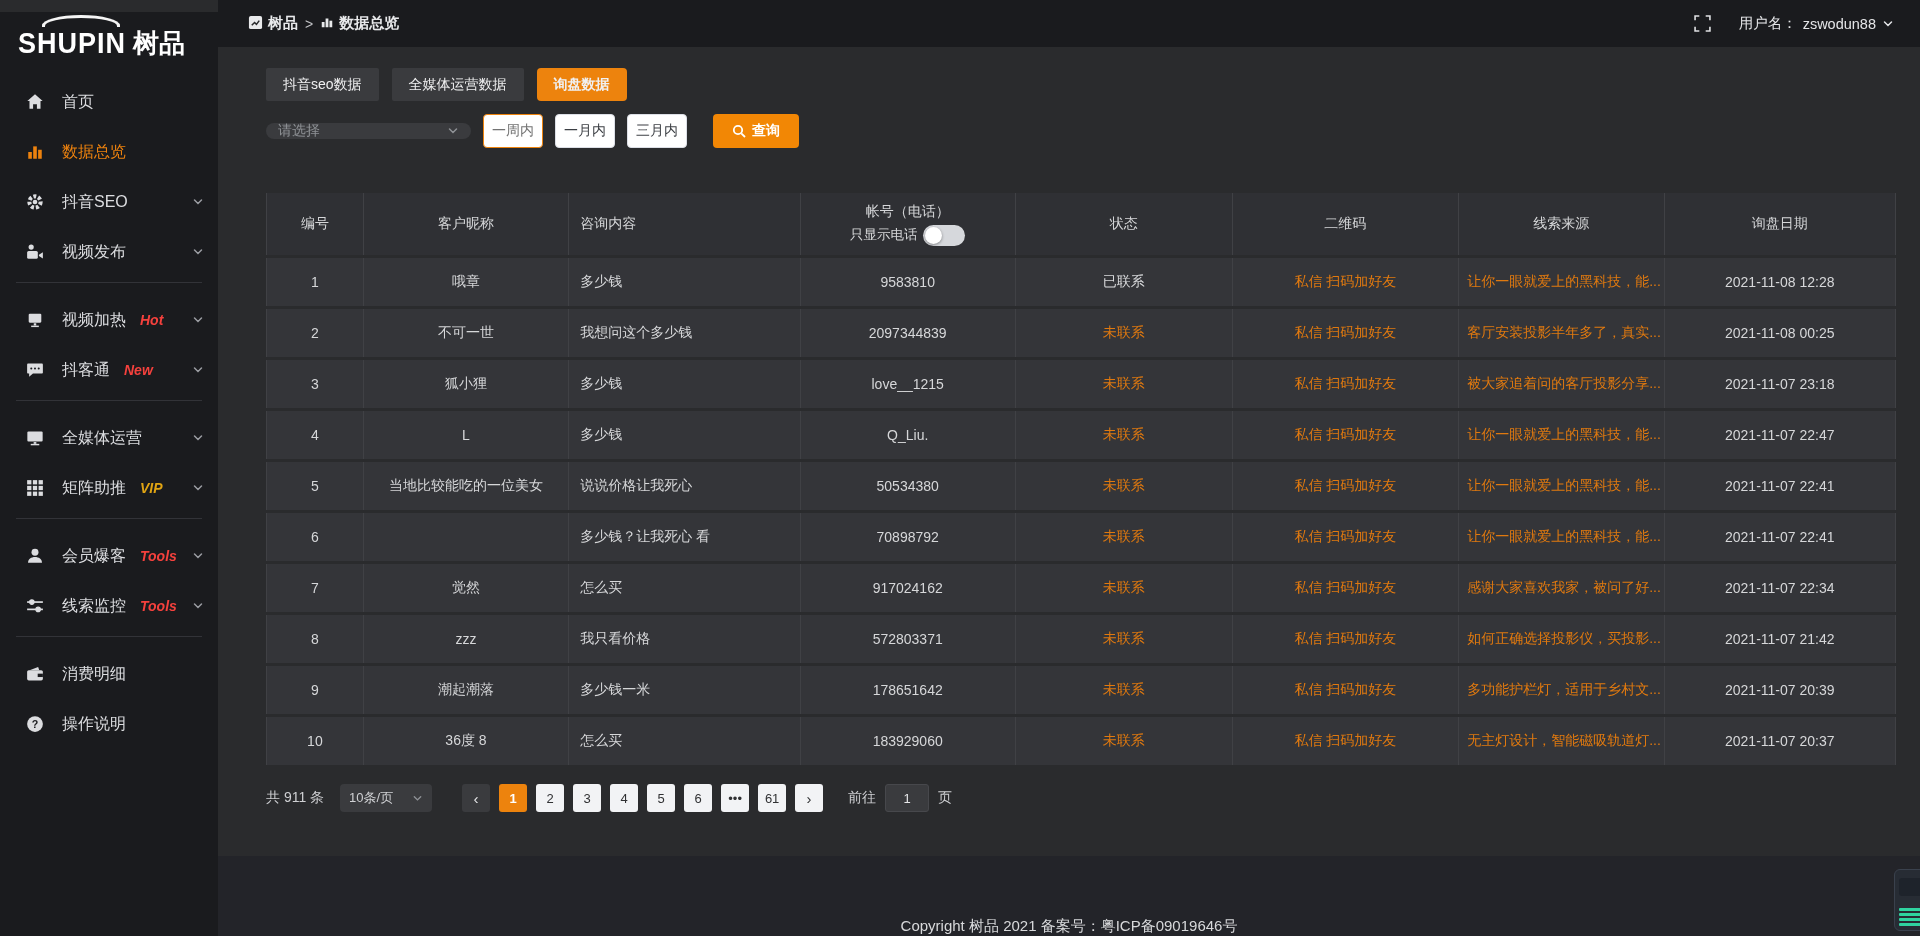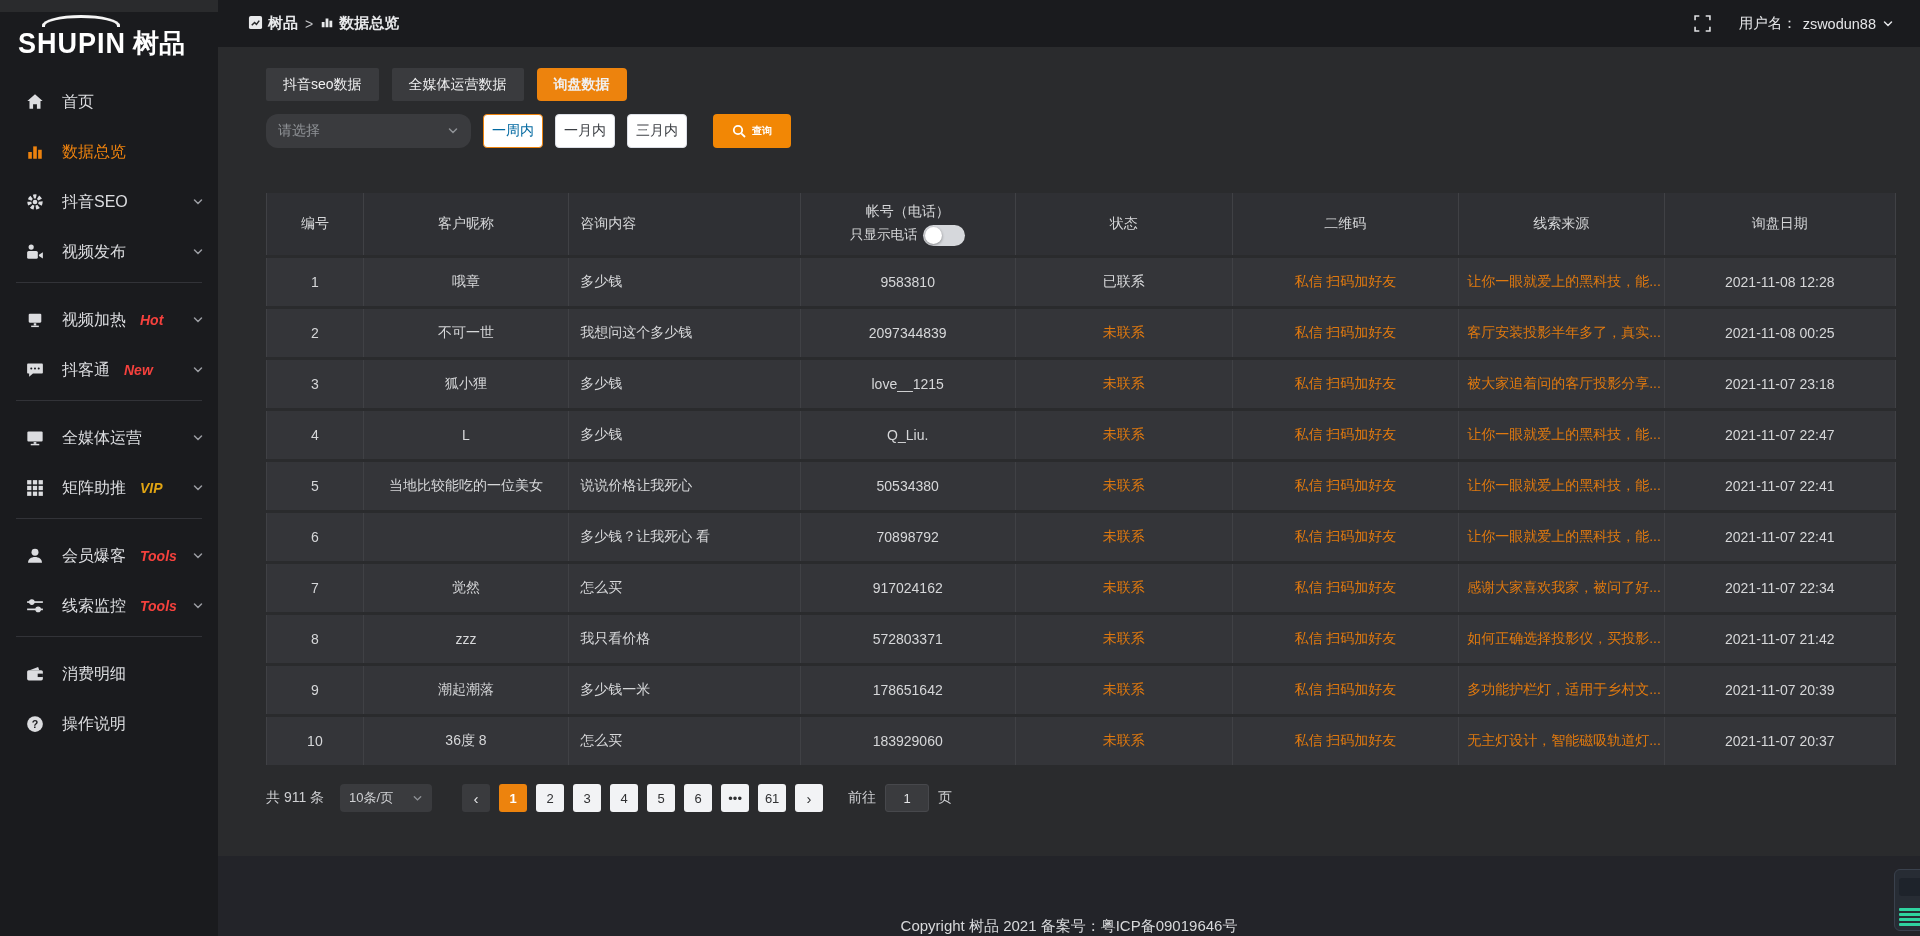--- a/index.html
+++ b/index.html
@@ -38,30 +38,30 @@
   .main { position:absolute; left:218px; top:47px; right:0; bottom:0; background:#2a2b2d;
     display:flex; flex-direction:column; }
   .content { flex:1; padding:21px 24px 0 48px; }
 
   .tabs { display:flex; gap:13px; }
   .tab { height:33px; padding:0 17px; display:flex; align-items:center; background:#3a3b3e;
     color:#f0f0f1; font-size:14px; border-radius:2px; cursor:pointer; }
   .tab.active { background:#ed830d; border-radius:4px; font-weight:bold; }
 
   .filters { margin-top:13px; display:flex; align-items:center; }
-  .select { width:205px; height:34px; background:#3a3b3e; border-radius:12px; display:flex;
+  .select { width:205px; height:16px; background:#3a3b3e; border-radius:12px; display:flex;
     align-items:center; padding:0 12px; color:#8f9296; font-size:14px; cursor:pointer; }
   .select .chev { margin-left:auto; display:flex; color:#8f9296; }
   .range-btn { width:60px; height:34px; background:#fff; border:1px solid #dcdfe6; border-radius:4px;
     color:#3c3f44; font-size:14px; display:flex; align-items:center; justify-content:center;
     margin-left:12px; cursor:pointer; }
   .range-btn:first-of-type { margin-left:28px; }
-  .range-btn.selected { border-color:#ed830d; color:#0369a1;font-family:Liberation Serif, serif; }
+  .range-btn.selected { border-color:#ed830d; color:#737373;font-family:Liberation Serif, serif; }
   .search-btn { margin-left:26px; height:34px; padding:0 19px; background:#f28705; border-radius:4px;
-    color:#fff; font-size:10px; font-weight:bold; display:flex; align-items:center; gap:6px; cursor:pointer; }
+    color:#fff; font-size:14px; font-weight:bold; display:flex; align-items:center; gap:6px; cursor:pointer; }
 
   
   table.data { margin-top:42px; width:100%; border-collapse:separate; border-spacing:0 3px;
     table-layout:fixed; }
   th { background:#2f3034; color:#d6d7d9; font-weight:normal; font-size:14px; height:62px;
     padding:4px 6px; border-right:1px solid #404145; }
   td { background:#343539; color:#d6d7d9; font-size:14px; height:48px; text-align:center;
     padding:4px 8px; border-right:1px solid #404145; white-space:nowrap; overflow:hidden; }
   th:first-child, td:first-child { border-left:1px solid #404145; }
   th:last-child, td:last-child { border-right:1px solid #404145; }

